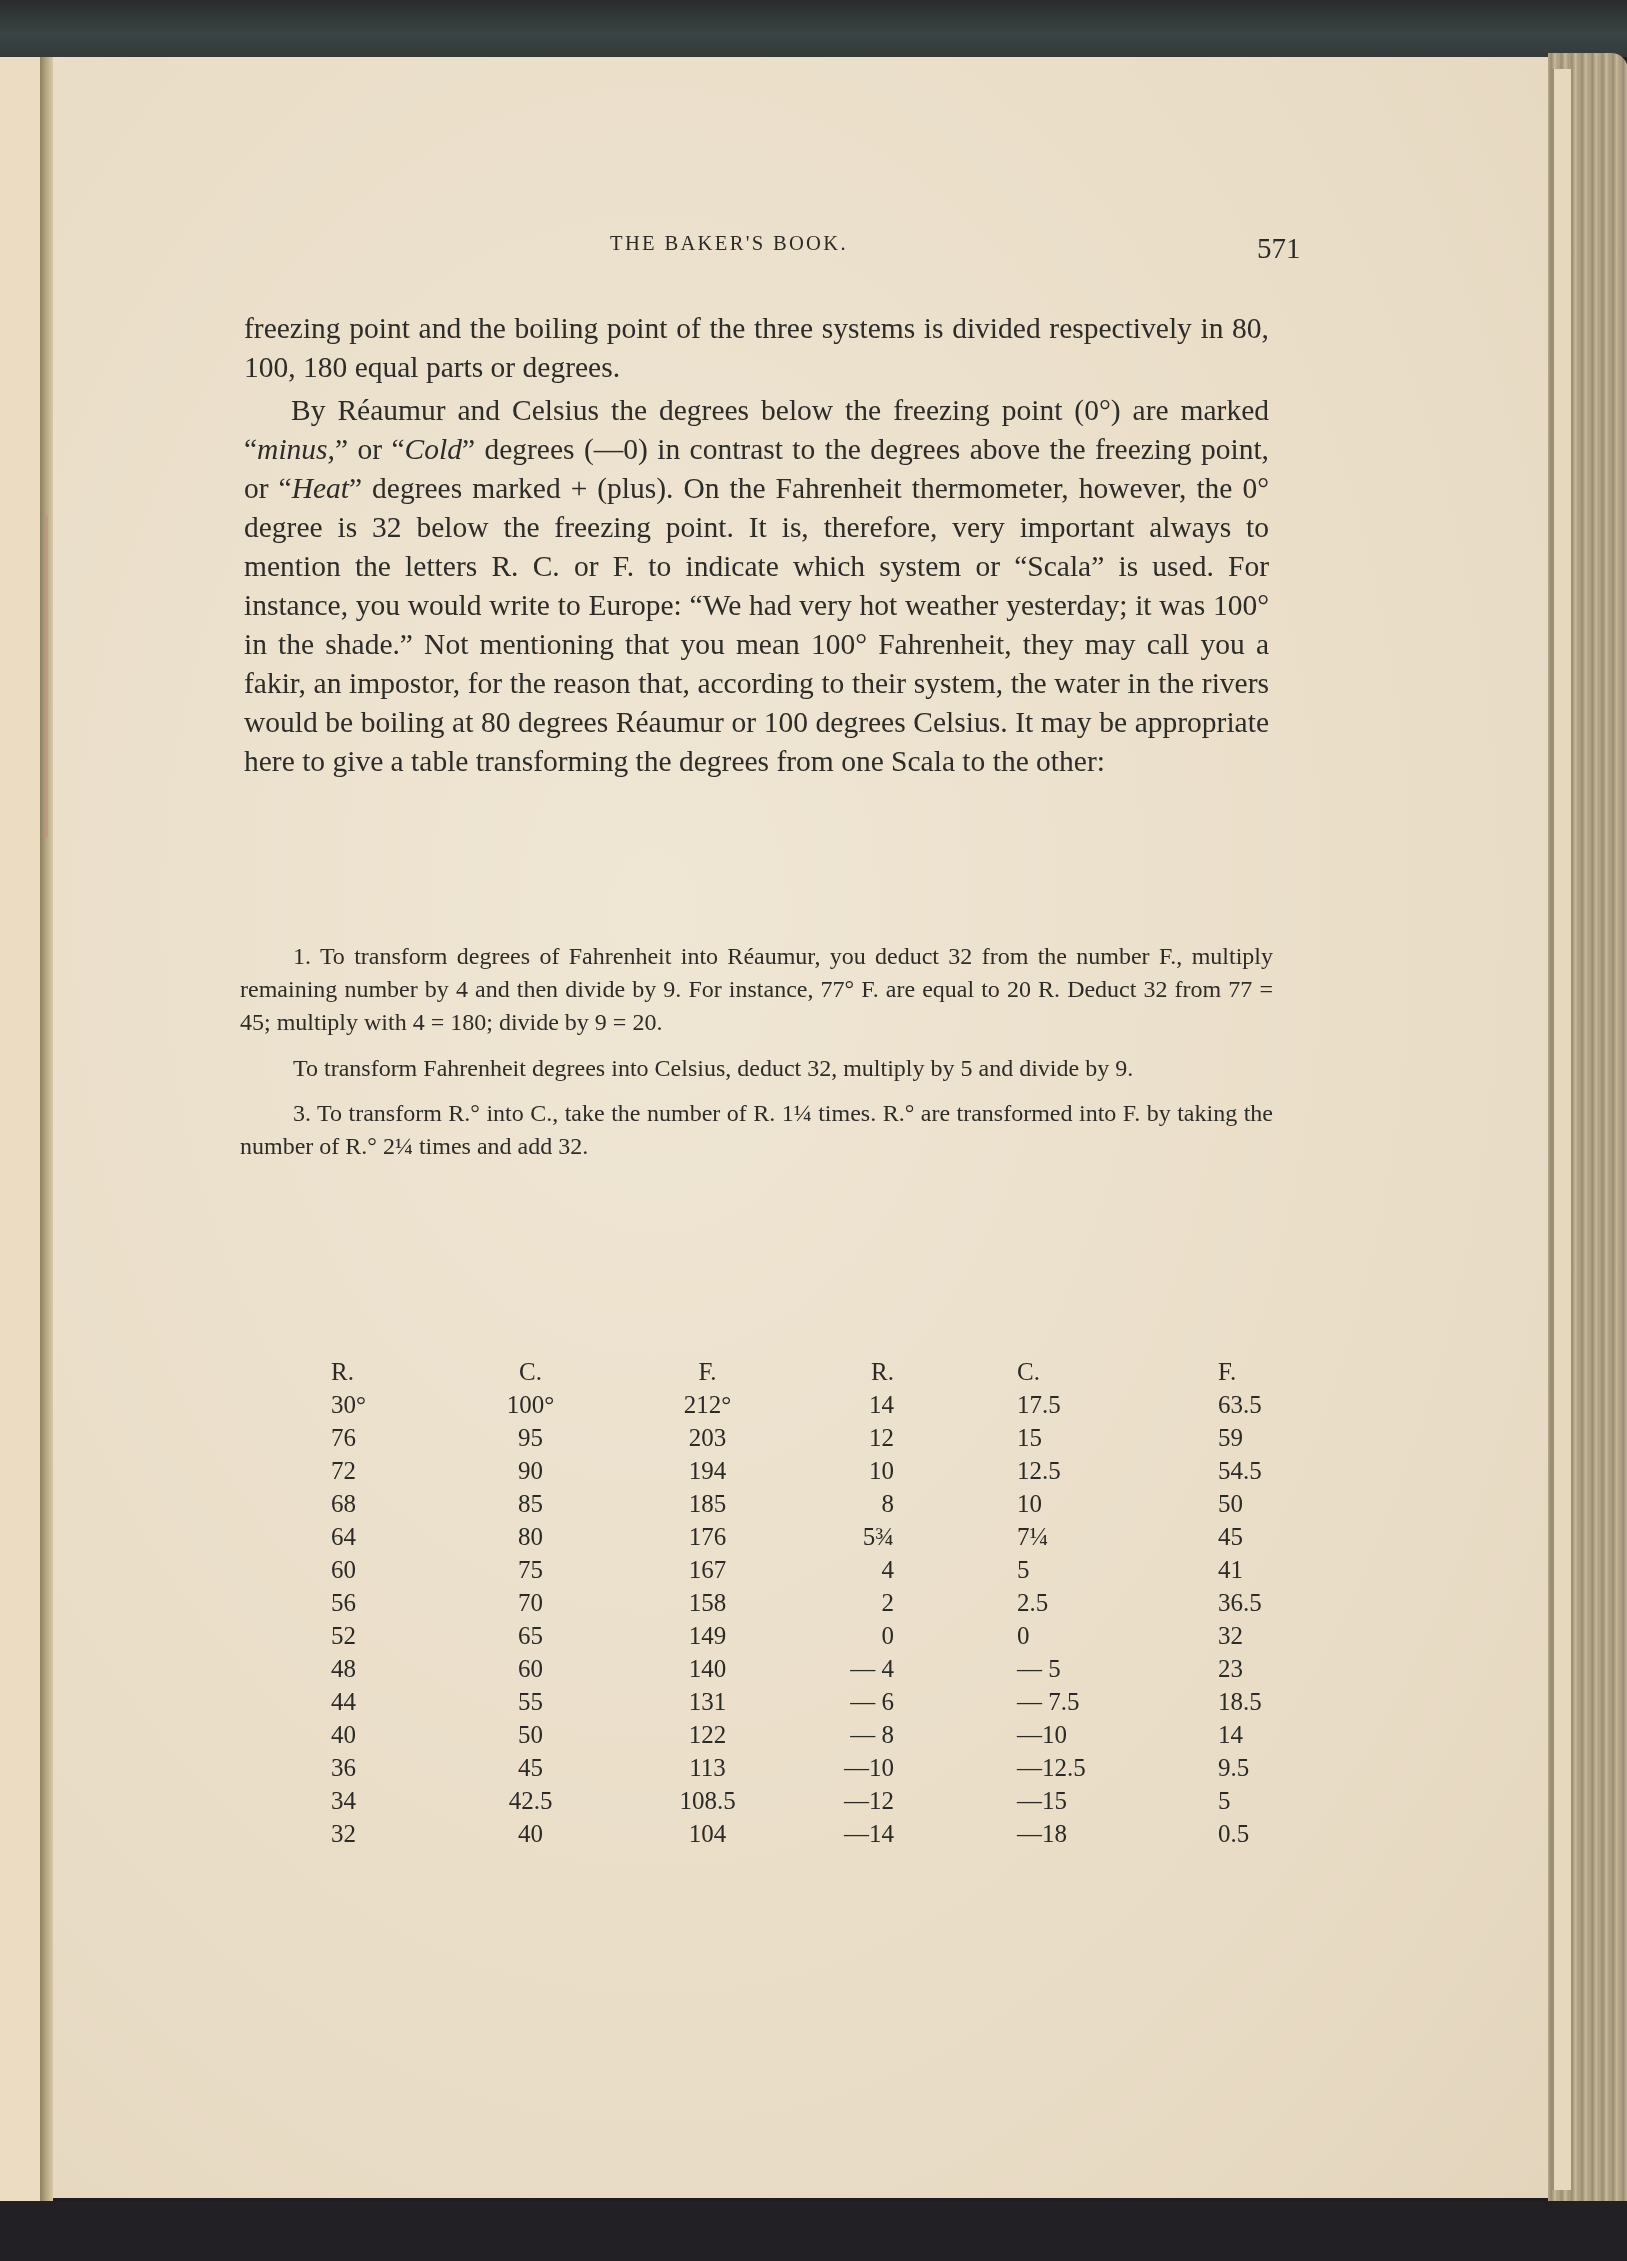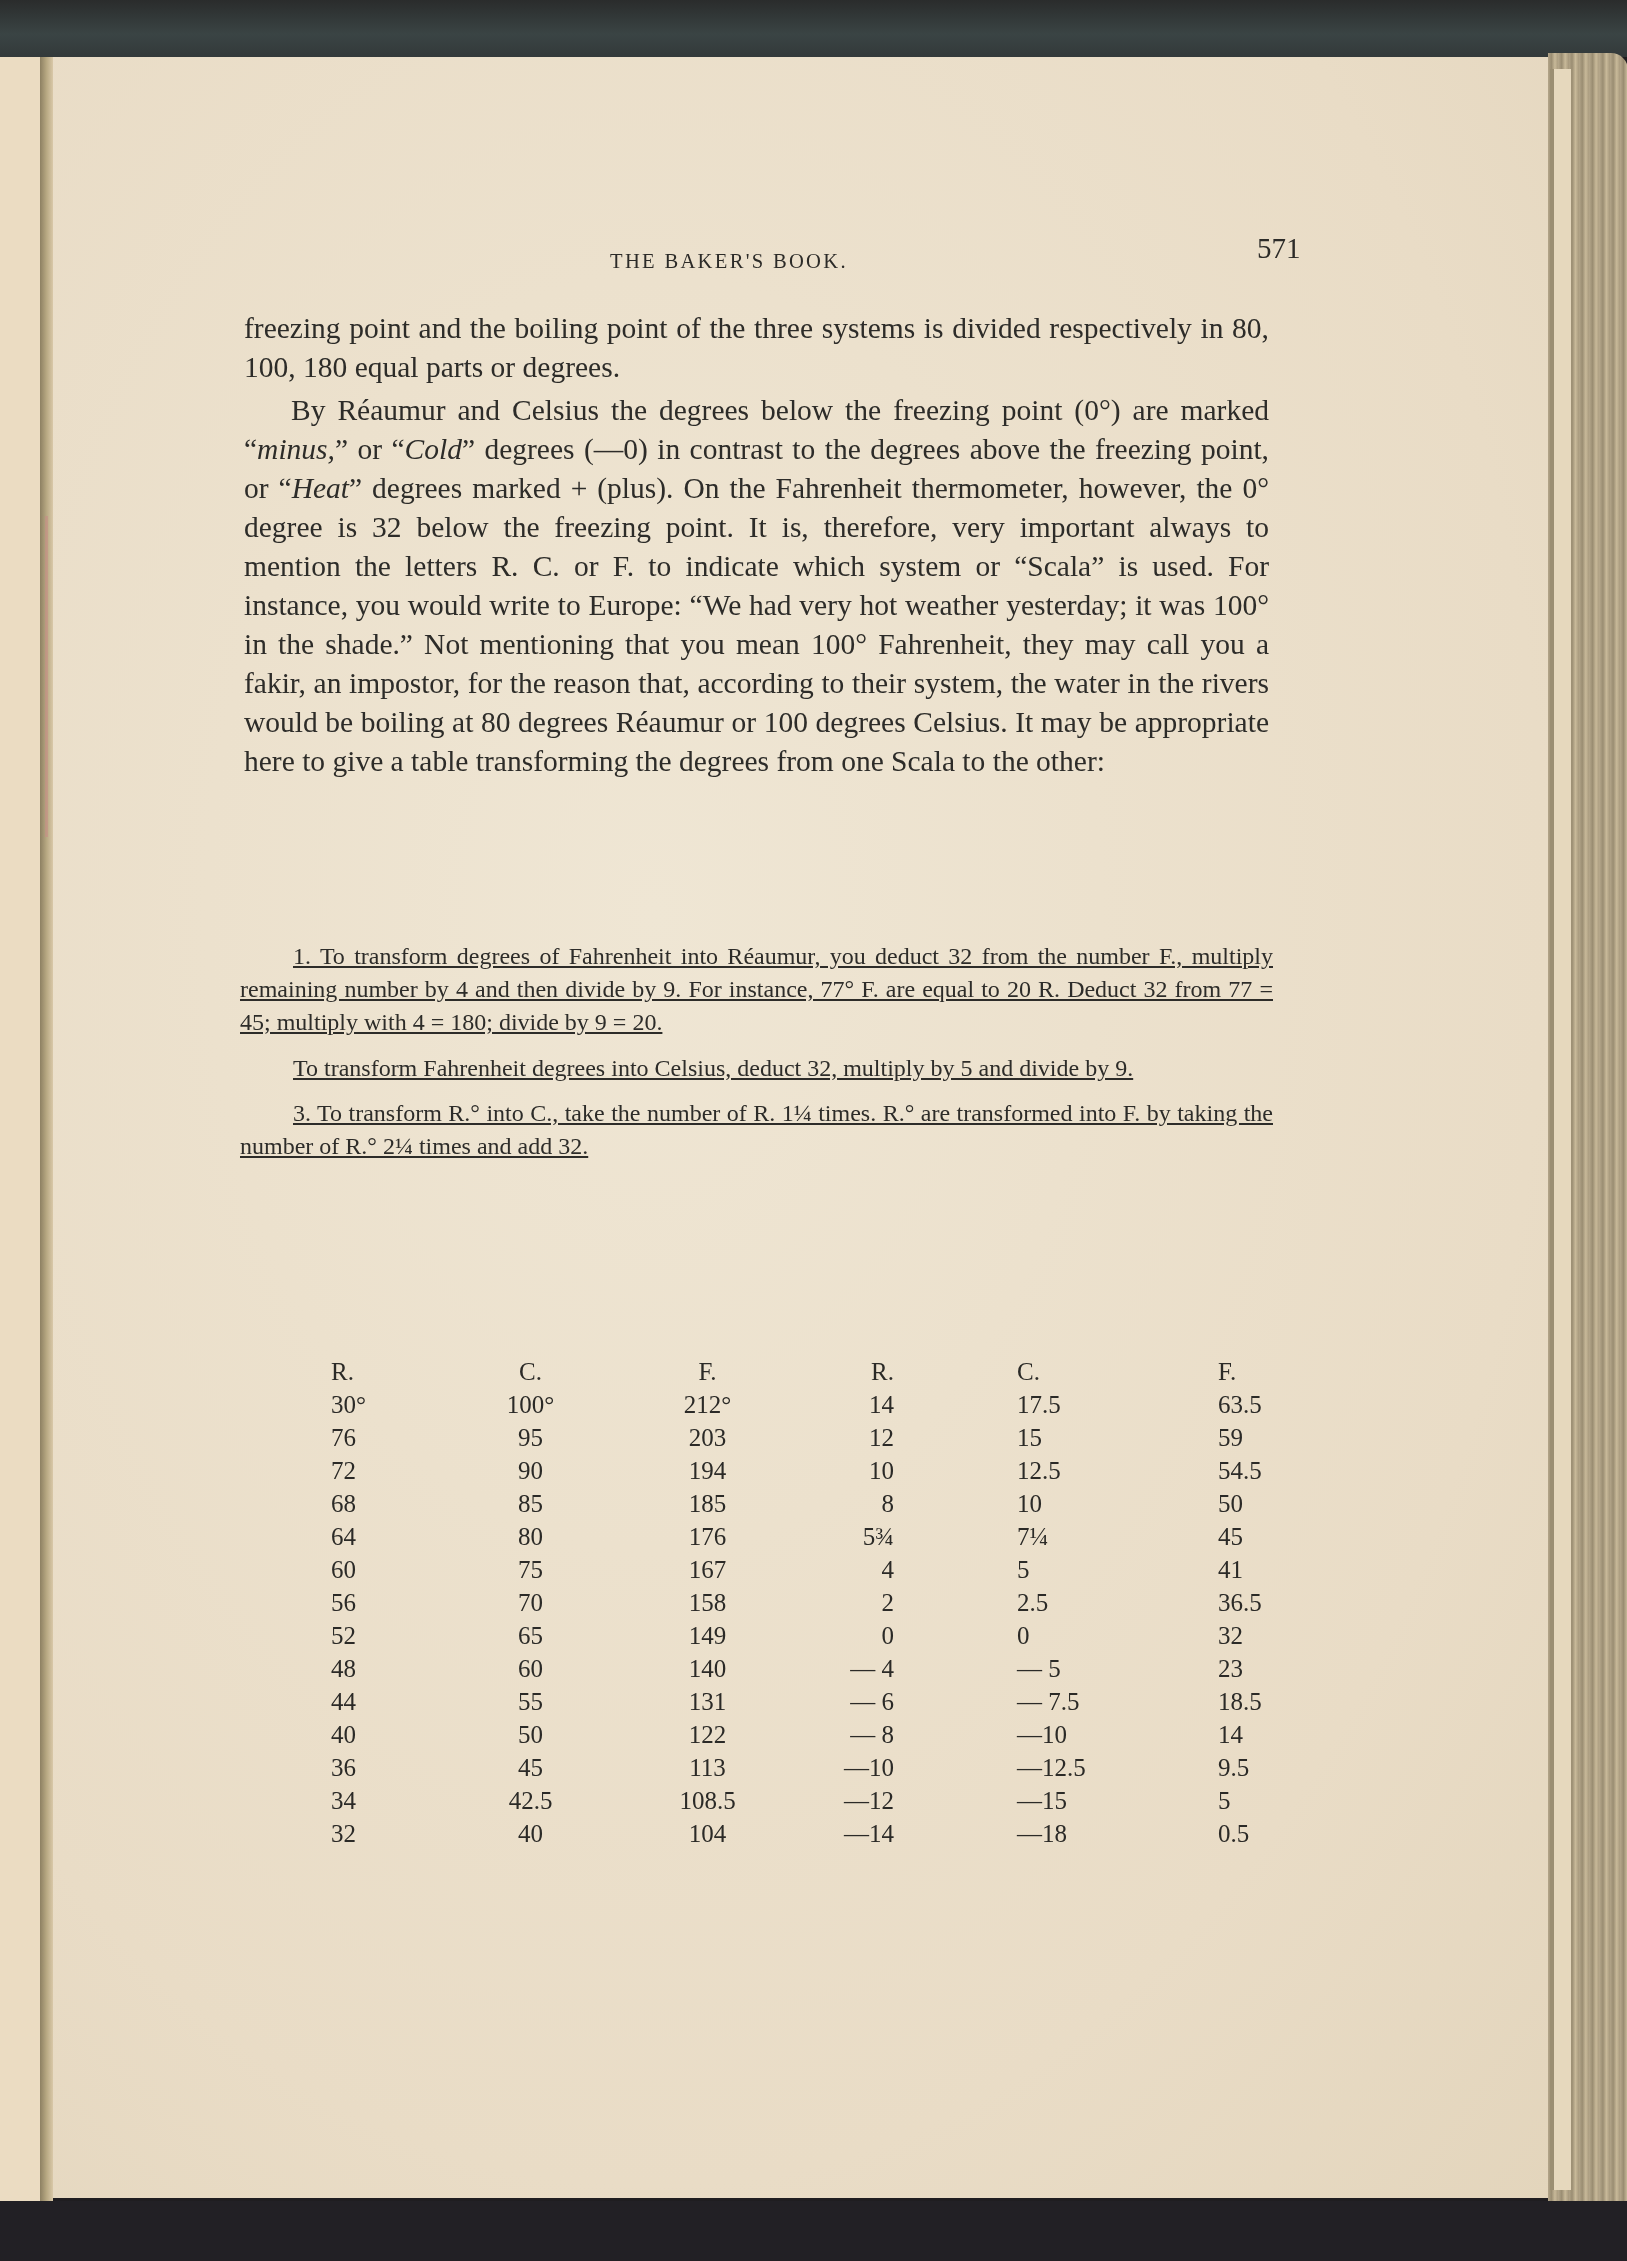--- a/index.html
+++ b/index.html
@@ -41,41 +41,41 @@
     }
     .fore-edge-inner {
       position:absolute; left:1550px; top:69px; width:17px; height:2121px;
       background:#e6d8bd; border-left:4.6px solid #9b8e72;
     }
 
     .running-head {
       position:absolute; left:0; top:232px; width:1627px; height:34px;
     }
     .rh-title {
-      position:absolute; left:610px; top:18px;
+      position:absolute; left:610px; top:0;
       font-size:20.6px; letter-spacing:2.3px; color:#2c2b28;text-align:center;
     }
     .rh-page {
       position:absolute; left:1221px; top:0px;
       font-size:29px; color:#2c2b28;margin-left:36px;
     }
 
     .body-text {
       position:absolute; left:240px; top:305px; width:1033px;
       font-size:29.5px; line-height:39px; text-align:justify; color:#2d2c29;
     }
     .body-text p { margin:4px; }
     .body-text p.indent { text-indent:47px; }
     .body-text i { }
 
     .rules {
       position:absolute; left:240px; top:940px; width:1033px;
       font-size:24px; line-height:33px; text-align:justify; color:#2d2c29;
     }
-    .rules p { margin:0 0 12.6px 0; text-indent:53px;text-decoration:underline; }
+    .rules p { margin:0 0 12.6px 0; text-indent:53px; }
 
     .conv-table {
       position:absolute; left:0; top:1358px; width:1627px;
       font-size:25px; color:#2b2a27;
     }
     .conv-row { position:relative; height:33px; }
     .cell { position:absolute; top:0; white-space:nowrap; }
     .c0 { left:331px; }
     .c1 { left:502px; width:57px; text-align:center; }
     .c2 { left:673px; width:69px; text-align:center; }

